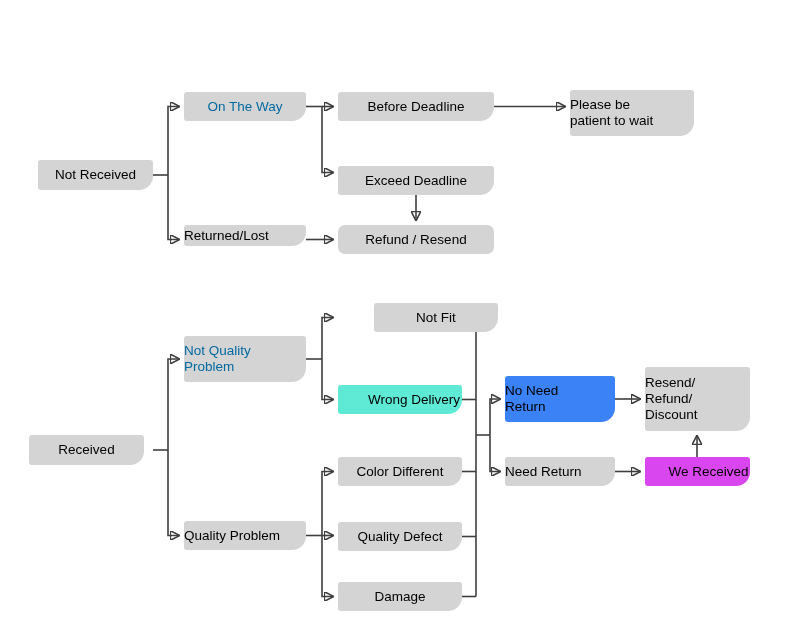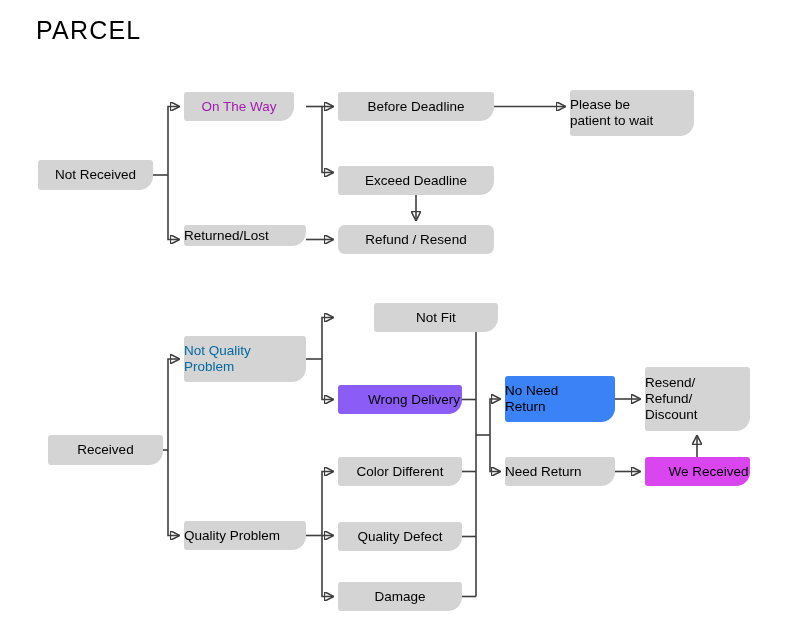--- a/index.html
+++ b/index.html
@@ -46,21 +46,20 @@
     width: 800px; height: 642px;
     pointer-events: none;
   }
   svg.wires path, svg.wires line { fill: none; stroke: #3f3f3f; stroke-width: 1.6px; }
 </style>
 </head>
 <body>
 
 <div id="stage" style="background: rgb(255, 255, 255);">
 
-  <div id="title">PARCEL</div>
 
   <svg class="wires" viewBox="0 0 800 642">
     <defs>
       <marker id="arrow" viewBox="0 0 10 10" refX="9" refY="5" markerWidth="6" markerHeight="6" orient="auto-start-reverse">
         <path d="M 0 0 L 10 5 L 0 10 z" fill="#3f3f3f" stroke="none"></path>
       </marker>
     </defs>
 
     <g>
       <path d="M 153 175 L 168 175" style="stroke: rgb(63, 63, 63);"></path>
@@ -128,33 +127,33 @@
       <path d="M 615 471.5 L 640 471.5" marker-end="url(#arrow)" style="stroke: rgb(63, 63, 63);"></path>
     </g>
 
     <g>
       <path d="M 697 457 L 697 436" marker-end="url(#arrow)" style="stroke: rgb(63, 63, 63);"></path>
     </g>
   </svg>
 
   <div id="nodes">
       <div class="node center" style="left: 38px; top: 160px; width: 115px; height: 30px; background: rgb(212, 212, 212); color: rgb(0, 0, 0);">Not Received</div>
-      <div class="node center" style="left: 184px; top: 92px; width: 110px; height: 29px; background: rgb(212, 212, 212); color: #a21caf;">On The Way</div>
+      <div class="node center" style="left: 184px; top: 92px; width: 122px; height: 29px; background: rgb(212, 212, 212); color: #0369a1;">On The Way</div>
       <div class="node left" style="left: 184px; top: 225px; width: 122px; height: 21px; background: rgb(212, 212, 212); color: rgb(0, 0, 0);">Returned/Lost</div>
       <div class="node center" style="left: 338px; top: 92px; width: 156px; height: 29px; background: rgb(212, 212, 212); color: rgb(0, 0, 0);">Before Deadline</div>
       <div class="node center" style="left: 338px; top: 158px; width: 156px; height: 29px; background: rgb(212, 212, 212); color: rgb(0, 0, 0); margin-top: 8px;">Exceed Deadline</div>
       <div class="node center" style="left: 338px; top: 225px; width: 156px; height: 29px; background: rgb(212, 212, 212); color: rgb(0, 0, 0); border-radius: 7px;">Refund / Resend</div>
       <div class="node left" style="left: 570px; top: 90px; width: 124px; height: 46px; background: rgb(212, 212, 212); color: rgb(0, 0, 0);">Please be
 patient to wait</div>
-      <div class="node center" style="left: 48px; top: 435px; width: 115px; height: 30px; background: rgb(212, 212, 212); color: rgb(0, 0, 0);">Received</div>
+      <div class="node center" style="left: 29px; top: 435px; width: 115px; height: 30px; background: rgb(212, 212, 212); color: rgb(0, 0, 0);">Received</div>
       <div class="node left" style="left: 184px; top: 336px; width: 122px; height: 46px; background: rgb(212, 212, 212); color: #0369a1;">Not Quality
 Problem</div>
       <div class="node left" style="left: 184px; top: 521px; width: 122px; height: 29px; background: rgb(212, 212, 212); color: rgb(0, 0, 0);">Quality Problem</div>
       <div class="node center" style="left: 338px; top: 303px; width: 124px; height: 29px; background: rgb(212, 212, 212); color: rgb(0, 0, 0); margin-left: 36px;">Not Fit</div>
-      <div class="node center" style="left: 338px; top: 385px; width: 124px; height: 29px; background: #8b5cf6; color: rgb(0, 0, 0); padding-left: 28px;">Wrong Delivery</div>
+      <div class="node center" style="left: 338px; top: 385px; width: 124px; height: 29px; background: #5eead4; color: rgb(0, 0, 0); padding-left: 28px;">Wrong Delivery</div>
       <div class="node center" style="left: 338px; top: 457px; width: 124px; height: 29px; background: rgb(212, 212, 212); color: rgb(0, 0, 0);">Color Different</div>
       <div class="node center" style="left: 338px; top: 522px; width: 124px; height: 29px; background: rgb(212, 212, 212); color: rgb(0, 0, 0);">Quality Defect</div>
       <div class="node center" style="left: 338px; top: 582px; width: 124px; height: 29px; background: rgb(212, 212, 212); color: rgb(0, 0, 0);">Damage</div>
       <div class="node left" style="left: 505px; top: 376px; width: 110px; height: 46px; background: #3b82f6; color: rgb(0, 0, 0);">No Need
 Return</div>
       <div class="node left" style="left: 505px; top: 457px; width: 110px; height: 29px; background: rgb(212, 212, 212); color: rgb(0, 0, 0);">Need Return</div>
       <div class="node left" style="left: 645px; top: 367px; width: 105px; height: 64px; background: rgb(212, 212, 212); color: rgb(0, 0, 0);">Resend/
 Refund/
 Discount</div>
       <div class="node center" style="left: 645px; top: 457px; width: 105px; height: 29px; background: #d946ef; color: rgb(0, 0, 0); padding-left: 22px;">We Received</div>

